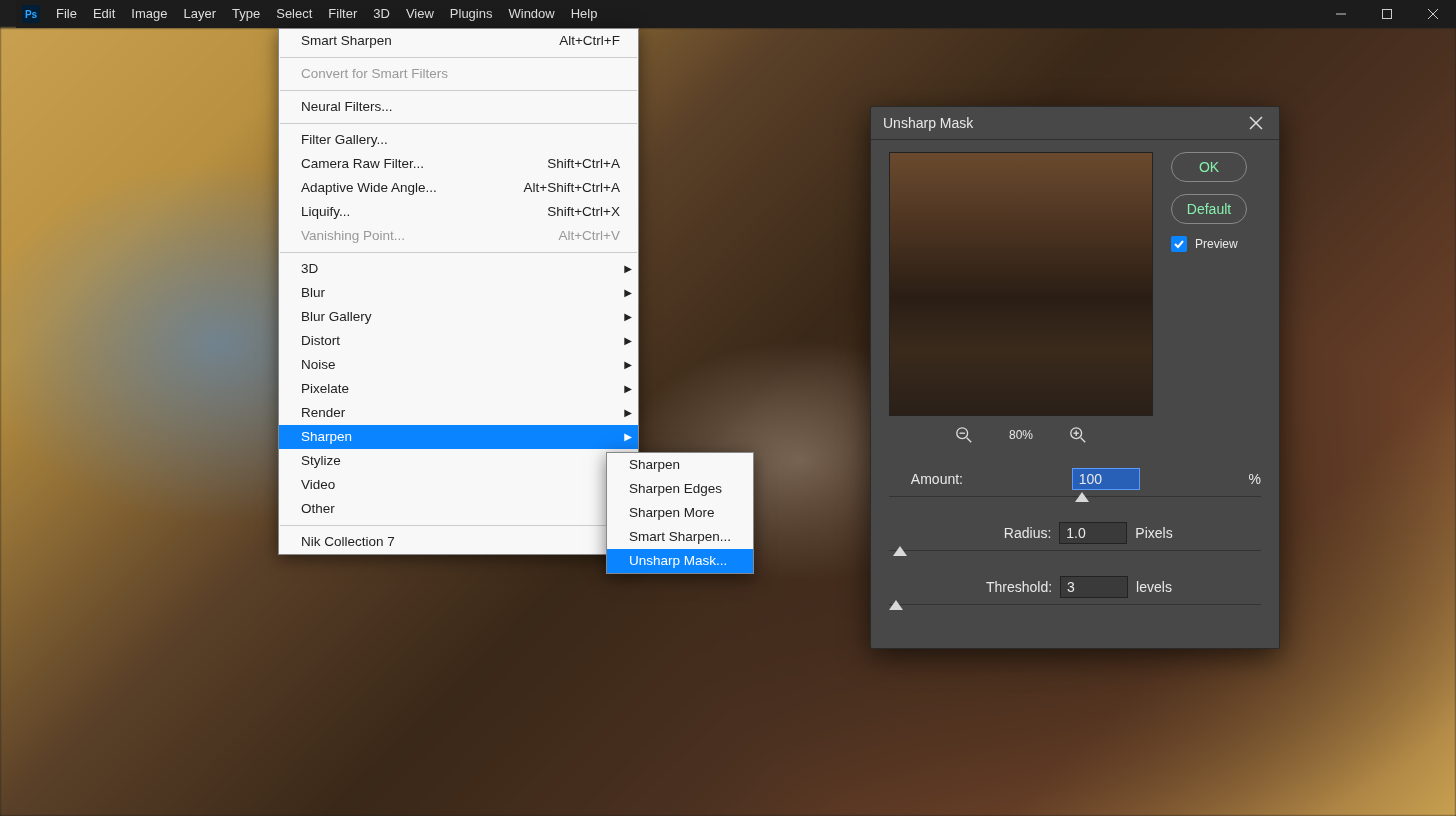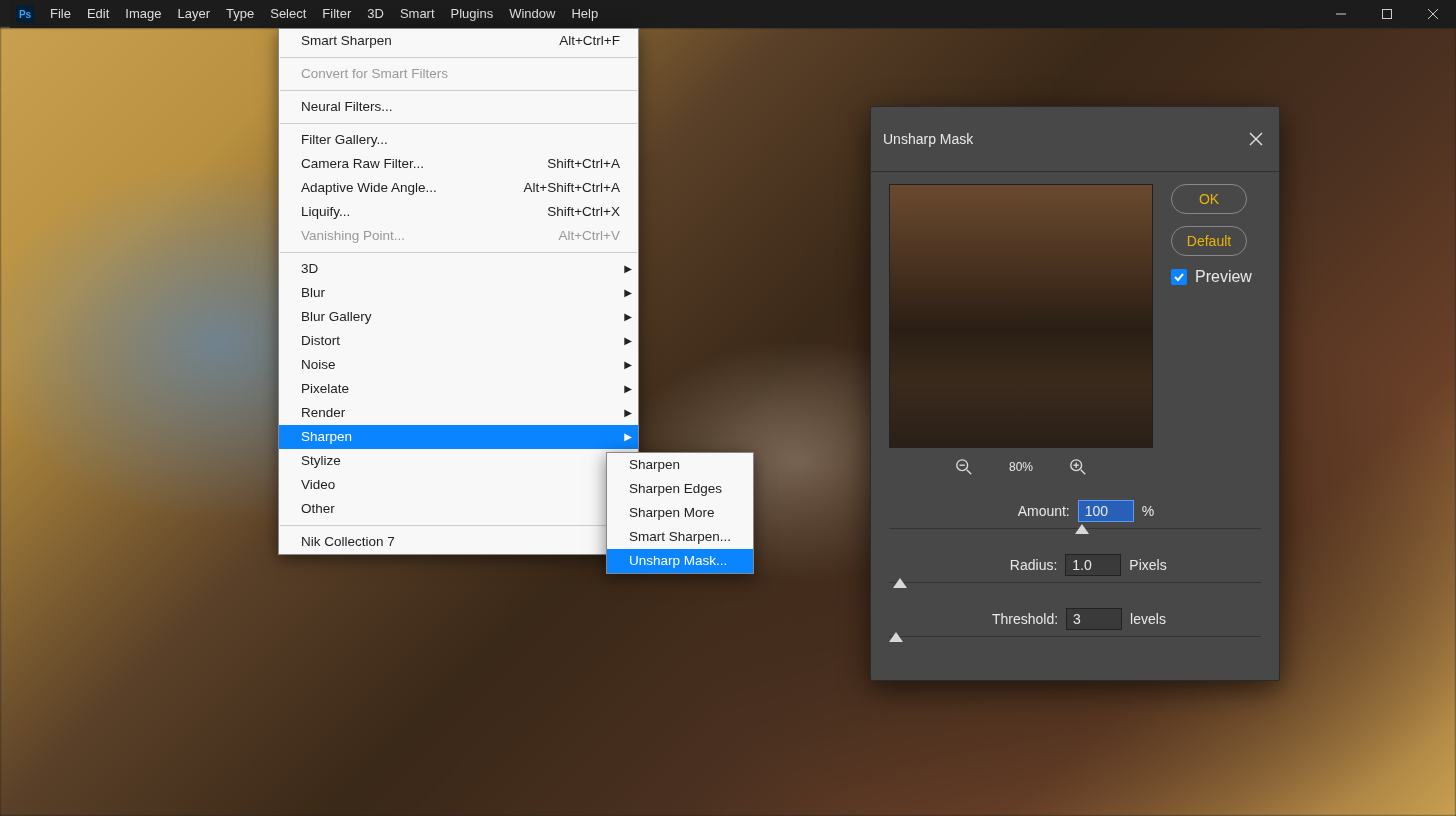--- a/index.html
+++ b/index.html
@@ -14,21 +14,21 @@
   .canvas::before {
     content:""; position:absolute; inset:0;
     background:
       radial-gradient(ellipse 400px 300px at 15% 40%, rgba(100,140,180,0.7) 0%, transparent 60%),
       radial-gradient(ellipse 600px 400px at 75% 70%, rgba(60,40,25,0.9) 0%, transparent 70%),
       radial-gradient(ellipse 300px 200px at 55% 55%, rgba(200,180,160,0.5) 0%, transparent 60%);
   }
   
   
   .menubar {
-    position: absolute; top:0; left:10px; right:0; height:28px;
+    position: absolute; top:0; left:16px; right:0; height:28px;
     background:#1c1c1c; display:flex; align-items:center;
     color:#ddd; font-size:13px; z-index:10;
   }
   .ps-icon {
     width:18px; height:18px; margin:0 8px 0 6px; background:#001e36;
     border-radius:3px; display:flex; align-items:center; justify-content:center;
     color:#31a8ff; font-weight:bold; font-size:10px;
   }
   .menubar-item { padding:0 8px; line-height:28px; cursor:default; }
   .win-controls { margin-left:auto; display:flex; }
@@ -52,48 +52,48 @@
   .menu-row .arrow { position:absolute; right:6px; font-size:10px; }
   .menu-sep { height:1px; background:#ccc; margin:4px 1px; }
   
   
   .dialog {
     position:absolute; top:106px; left:870px; width:410px;
     background:#484848; border:1px solid #2a2a2a; border-radius:2px;
     box-shadow:0 8px 30px rgba(0,0,0,0.6); color:#e8e8e8; z-index:30;
   }
   .dialog-title {
-    display:flex; align-items:center; padding:24px 12px;
+    display:flex; align-items:center; padding:8px 12px;
     font-size:14px; border-bottom:1px solid #2f2f2f;
   }
   .dialog-close { margin-left:auto; cursor:pointer; font-size:16px; padding:0 4px; }
   .dialog-body { padding:12px 18px 24px 18px; display:flex; gap:18px; }
   .preview-col { flex:0 0 auto; }
   .preview-img {
     width:264px; height:264px; background:
       linear-gradient(180deg, #6a4a2e 0%, #4a3220 30%, #2a1e14 55%, #3a2a1c 75%, #2a2018 100%);
     border:1px solid #222;
   }
   .zoom-row { display:flex; align-items:center; justify-content:center; gap:36px; margin-top:10px; font-size:12px; }
   .zoom-icon { width:18px; height:18px; }
   .controls-col { flex:1; }
   .dlg-btn {
     display:block; width:76px; padding:6px 0; margin-bottom:12px;
     background:#484848; border:1px solid #888; border-radius:18px;
-    color:#eab308; text-align:center; font-size:14px; cursor:pointer;
-  }
-  .check-row { display:flex; align-items:center; gap:8px; font-size:16px; margin-top:6px; }
+    color:#86efac; text-align:center; font-size:14px; cursor:pointer;
+  }
+  .check-row { display:flex; align-items:center; gap:8px; font-size:12px; margin-top:6px; }
   .checkbox {
     width:16px; height:16px; background:#0a84ff; border-radius:2px;
     display:flex; align-items:center; justify-content:center; color:#fff; font-size:12px;
   }
   .param-row { display:flex; align-items:center; gap:8px; font-size:14px; margin-bottom:6px; }
   .param-label { width:74px; text-align:right; }
   .param-input {
-    width:56px; padding:2px 6px; background:#3a3a3a; border:1px solid #222;
+    width:68px; padding:2px 6px; background:#3a3a3a; border:1px solid #222;
     color:#e8e8e8; font-size:14px; text-align:left;
   }
   .param-input.selected { background:#2860b8; border:1px solid #5a9aff; }
   .slider-track {
     position:relative; height:14px; margin:2px 0 12px 0;
     border-top:1px solid #333;
   }
   .slider-thumb {
     position:absolute; top:-5px; width:0; height:0;
     border-left:7px solid transparent; border-right:7px solid transparent;
@@ -111,21 +111,21 @@
 <div class="menubar">
   <div class="ps-icon">Ps</div>
   <div class="menubar-item">File</div>
   <div class="menubar-item">Edit</div>
   <div class="menubar-item">Image</div>
   <div class="menubar-item">Layer</div>
   <div class="menubar-item">Type</div>
   <div class="menubar-item">Select</div>
   <div class="menubar-item">Filter</div>
   <div class="menubar-item">3D</div>
-  <div class="menubar-item">Smart</div>
+  <div class="menubar-item">View</div>
   <div class="menubar-item">Plugins</div>
   <div class="menubar-item">Window</div>
   <div class="menubar-item">Help</div>
   <div class="win-controls">
     <div class="win-btn">
       <svg width="12" height="12">
           <line x1="1" y1="6" x2="11" y2="6" stroke="#ccc" stroke-width="1"></line>
         </svg>
     </div>
     <div class="win-btn">
@@ -285,21 +285,21 @@
           <svg width="12" height="12">
               <polyline points="2,6 5,9 10,3" fill="none" stroke="#fff" stroke-width="2"></polyline>
             </svg>
         </div>
         <span>Preview</span>
       </div>
     </div>
   </div>
 
   <div class="params-area">
-    <div class="param-row" style="justify-content:center;">
+    <div class="param-row" style="justify-content:space-between;">
       <span class="param-label">Amount:</span>
       <input class="param-input selected" value="100" style="">
       <span>%</span>
     </div>
     <div class="slider-track">
       <div class="slider-thumb" style="left:50%"></div>
     </div>
 
     <div class="param-row" style="justify-content:center;">
       <span class="param-label">Radius:</span>

